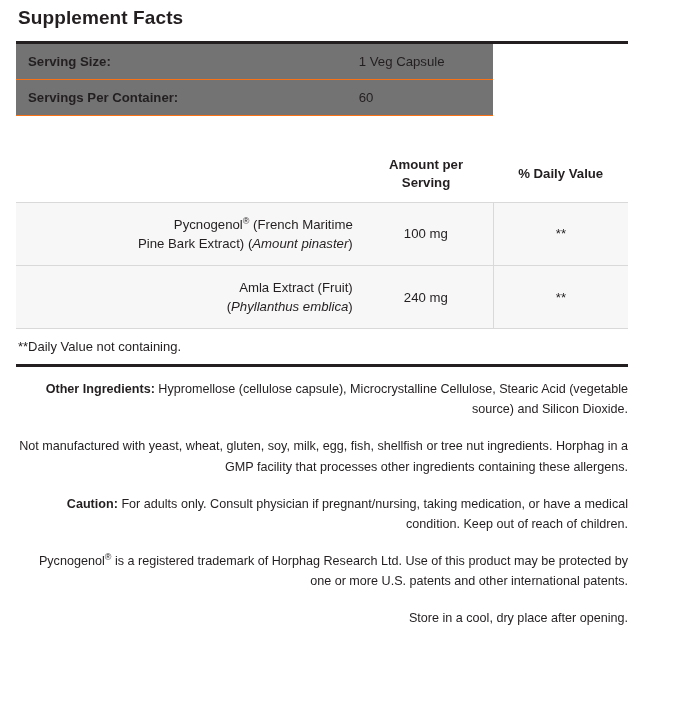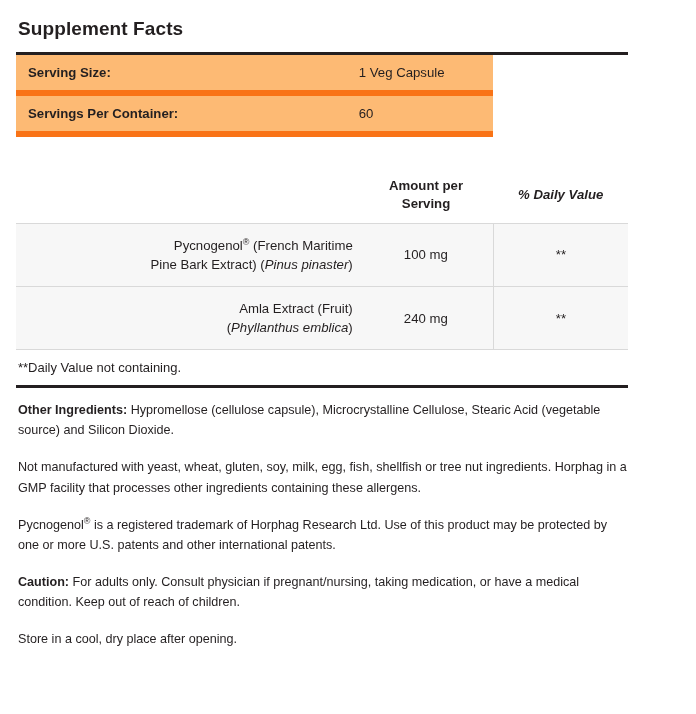--- a/index.html
+++ b/index.html
@@ -10,21 +10,21 @@
   body {
     width: 696px;
     min-height: 714px;
     font-family: "Liberation Sans", sans-serif;
     color: #231f20;
     -webkit-font-smoothing: antialiased;
   }
   .page {
     width: 644px;
     box-sizing: border-box;
-    padding: 14px 16px 16px 16px;
+    padding: 3px 16px 16px 16px;
   }
   .panel-title {
     font-size: 19px;
     font-weight: bold;
     color: #231f20;
     margin: 4px 0 12px 2px;
     letter-spacing: .1px;
   }
   .rule-heavy {
     border-top: 3px solid #231f20;
@@ -38,22 +38,22 @@
     width: 100%;
     border-collapse: collapse;
     font-size: 13.2px;
   }
   table.sf td {
     vertical-align: middle;
   }
   
   .info-row td {
     padding: 10px 10px 10px 12px;
-    background: #fdba74;
-    border-bottom: 6px solid #f97316;
+    background: #737373;
+    border-bottom: 1px solid #f97316;
   }
   .info-row td.label {
     font-weight: bold;
     width: 56%;
   }
   .info-row td.value {
     font-weight: normal;
     padding-left: 0;
   }
   .spacer-row td {
@@ -65,21 +65,21 @@
     font-weight: bold;
     text-align: center;
     padding: 4px 6px 10px 6px;
     line-height: 1.35;
     vertical-align: bottom;
   }
   .hdr-row td.blank {
     width: 56%;
   }
   .col-amt { width: 22%; }
-  .col-dv  { width: 22%; font-style: italic; }
+  .col-dv  { width: 22%; }
   .ing-row td {
     padding: 12px 6px;
     background: #f7f7f7;
     border-top: 1px solid #d9d9d9;
   }
   .ing-row td.name {
     padding-left: 12px;
     text-align: right;
     line-height: 1.45;
   }
@@ -105,20 +105,21 @@
     padding: 10px 2px 10px 2px;
   }
   .notes {
     margin-top: 12px;
   }
   .note {
     font-size: 12.6px;
     line-height: 1.6;
     margin: 0 0 17px 2px;
     color: #231f20;
+    text-align: right;
   }
   .note b { font-weight: bold; }
   .note:last-child { margin-bottom: 16px; }
 </style>
 </head>
 <body>
 
 <div class="page">
 
   <div class="panel-title">Supplement Facts</div>
@@ -145,21 +146,21 @@
         <td class="col-amt">
           <span>Amount per</span><br>
           <span>Serving</span>
         </td>
         <td class="col-dv">% Daily Value</td>
       </tr>
 
       <tr class="ing-row">
         <td class="name">
           <span>Pycnogenol</span><sup>®</sup><span> (French Maritime</span>
-          <span class="indent"><span>Pine Bark Extract) (</span><em>Pinus pinaster</em><span>)</span></span>
+          <span class="indent"><span>Pine Bark Extract) (</span><em>Amount pinaster</em><span>)</span></span>
         </td>
         <td class="amt">100 mg</td>
         <td class="dv">**</td>
       </tr>
 
       <tr class="ing-row">
         <td class="name">
           <span>Amla Extract (Fruit)</span><sup></sup><span></span>
           <span class="indent"><span>(</span><em>Phyllanthus emblica</em><span>)</span></span>
         </td>
@@ -175,24 +176,24 @@
 
   <div class="notes">
 
     <p class="note">
       <b>Other Ingredients:</b><span> Hypromellose (cellulose capsule), Microcrystalline Cellulose, Stearic Acid (vegetable source) and Silicon Dioxide.</span>
     </p>
 
     <p class="note">Not manufactured with yeast, wheat, gluten, soy, milk, egg, fish, shellfish or tree nut ingredients. Horphag in a GMP facility that processes other ingredients containing these allergens.</p>
 
     <p class="note">
-      <span>Pycnogenol</span><sup>®</sup><span> is a registered trademark of Horphag Research Ltd. Use of this product may be protected by one or more U.S. patents and other international patents.</span>
+      <b>Caution:</b><span> For adults only. Consult physician if pregnant/nursing, taking medication, or have a medical condition. Keep out of reach of children.</span>
     </p>
 
     <p class="note">
-      <b>Caution:</b><span> For adults only. Consult physician if pregnant/nursing, taking medication, or have a medical condition. Keep out of reach of children.</span>
+      <span>Pycnogenol</span><sup>®</sup><span> is a registered trademark of Horphag Research Ltd. Use of this product may be protected by one or more U.S. patents and other international patents.</span>
     </p>
 
 
     <p class="note">Store in a cool, dry place after opening.</p>
 
   </div>
 </div>
 
 </body></html>

